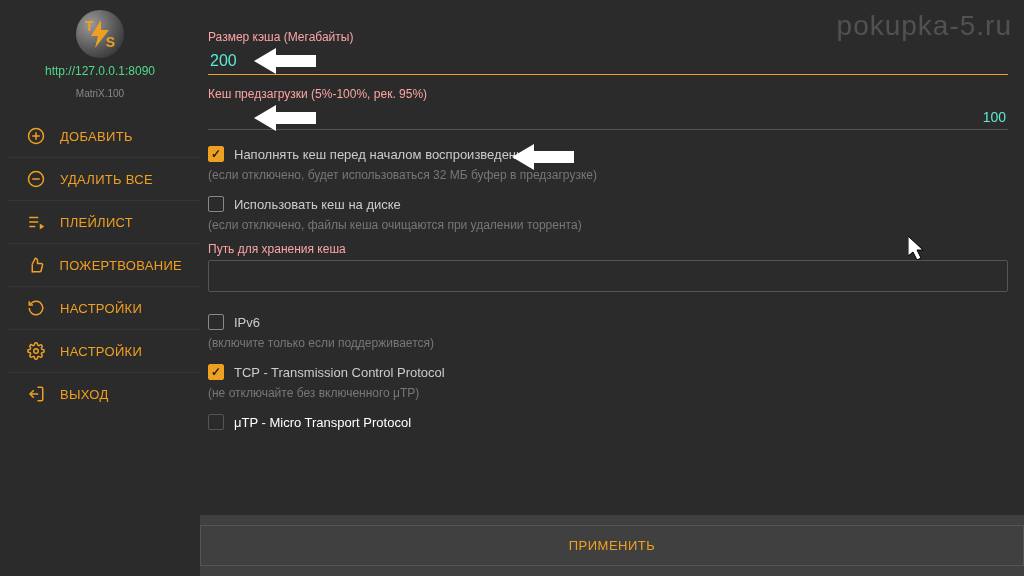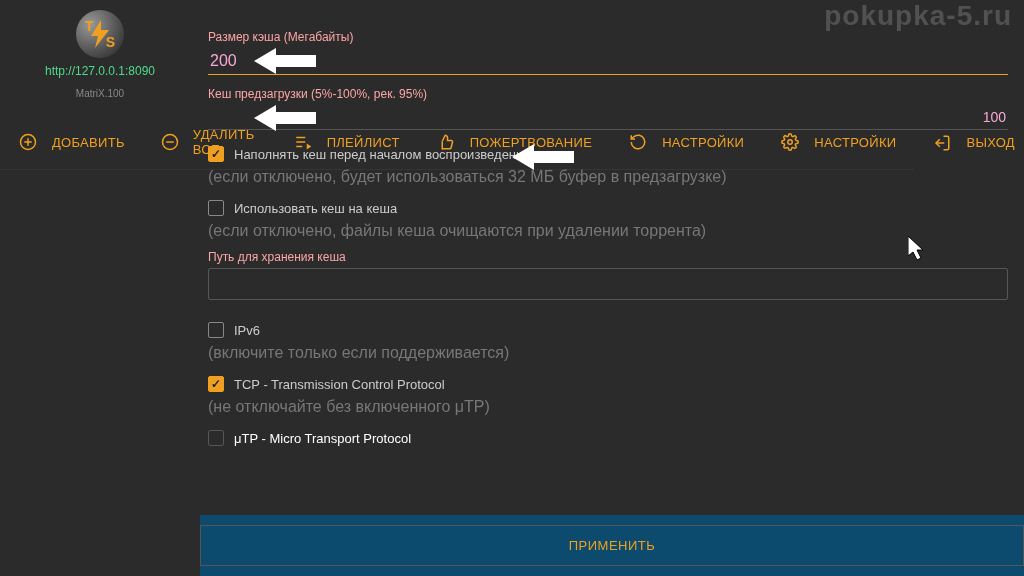--- a/index.html
+++ b/index.html
@@ -6,24 +6,24 @@
   html, body { width: 1024px; height: 576px; overflow: hidden; }
   body {
     background: #2b2b2b;
     color: #aaa;
     font-family: Arial, sans-serif;
     font-size: 13px;
     position: relative;
   }
   .watermark {
     position: absolute;
-    top: 0;
+    top: 10px;
     right: 12px;
     font-size: 28px;
-    font-weight: bold;
+    font-weight: normal;
     color: rgba(255,255,255,0.18);
     letter-spacing: 1px;
     z-index: 50;
     pointer-events: none;
   }
   .layout { display: flex; height: 100%; }
   .sidebar {
     width: 200px;
     height: 100%;
     display: flex;
@@ -40,21 +40,21 @@
   }
   .logo-glyph {
     position: relative; width: 36px; height: 36px;
   }
   .logo-bolt { position:absolute; left:50%; top:50%; transform:translate(-50%,-50%); }
   .logo-t, .logo-s { position:absolute; color:#f0a020; font-weight:bold; font-size:14px; }
   .logo-t { left:3px; top:2px; }
   .logo-s { right:3px; bottom:2px; }
   .logo-url { color: #4fda8b; font-size: 12px; margin-top: 6px; }
   .logo-sub { color: #888; font-size: 10px; margin-top: 10px; }
-  .menu { margin-top: 8px; display:flex; flex-direction:row; }
+  .menu { margin-top: 8px; display:flex; flex-direction:column;margin-left:8px; }
   .menu-item {
     display: flex; align-items: center;
     padding: 12px 18px;
     color: #f0a020;
     font-size: 13px;
     letter-spacing: 0.3px;
     border-bottom: 1px solid rgba(255,255,255,0.05);
     cursor: pointer;
   }
   .menu-item .icon { width: 20px; display:flex; align-items:center; justify-content:center; margin-right: 14px; color:#f0a020; }
@@ -66,59 +66,59 @@
     position: relative;
   }
   .scroll-area { flex:1; overflow:hidden; position:relative; padding-bottom:70px; }
   .field-block { margin-bottom: 12px; }
   .field-label { font-size: 12px; color: #fca5a5; margin-bottom: 4px; }
   .text-input {
     width: 100%;
     background: transparent;
     border: none;
     border-bottom: 1px solid #f0a020;
-    color: #f9a8d4;
+    color: #5eead4;
     font-size: 16px;
     padding: 4px 2px;
     outline: none;
   }
   .text-input-plain { border-bottom: 1px solid #555; font-size: 14px; text-align: right; }
   .check-row {
     display: flex; align-items: center;
     padding: 4px 0;
     color: #ccc;
     font-size: 13px;
   }
   .checkbox {
     width: 16px; height: 16px; border: 1.5px solid #888;
     border-radius: 2px; margin-right: 10px;
     display: flex; align-items:center; justify-content:center;
     flex-shrink:0;
   }
   .checkbox.checked { background: #f0a020; border-color: #f0a020; }
   .checkbox.disabled { border-color: #555; }
   .check-mark { color:#222; font-size:12px; font-weight:bold; }
-  .hint { color: #777; font-size: 16px; padding: 2px 0 10px 0; }
+  .hint { color: #777; font-size: 12px; padding: 2px 0 10px 0; }
   .storage-box {
     width: 100%; height: 32px;
     border: 1px solid #555; border-radius: 2px;
     background: transparent;
     margin-top: 4px; margin-bottom: 18px;
   }
   .check-row.disabled { color: #ffffff; text-align: right; }
   .fade-bottom {
     position:absolute; left:0; right:0; bottom:50px; height:30px;
     background: linear-gradient(to bottom, rgba(43,43,43,0), rgba(43,43,43,1));
     pointer-events:none;
   }
   .button-bar {
     position:absolute; bottom:0; left:0; right:0;
     display:flex; gap:18px;
     padding: 10px 0 10px 0;
-    background:#0c4a6e;
+    background:#404040;
   }
   .btn {
     flex:1;
     border: 1px solid #555;
     color: #f0a020;
     text-align: center;
     padding: 12px 0;
     font-size: 13px;
     letter-spacing: 0.5px;
     cursor: pointer;
@@ -243,21 +243,21 @@
       <div class="check-row">
         <span class="checkbox checked">
             <span class="check-mark">✓</span>
           </span>
         <span>Наполнять кеш перед началом воспроизведения</span>
       </div>
       <div class="hint">(если отключено, будет использоваться 32 МБ буфер в предзагрузке)</div>
 
       <div class="check-row">
         <span class="checkbox"></span>
-        <span>Использовать кеш на кеша</span>
+        <span>Использовать кеш на диске</span>
       </div>
 
       <div class="hint">(если отключено, файлы кеша очищаются при удалении торрента)</div>
 
       <div class="field-label">Путь для хранения кеша</div>
       <div class="storage-box"></div>
 
       <div class="check-row">
         <span class="checkbox"></span>
         <span>IPv6</span>

